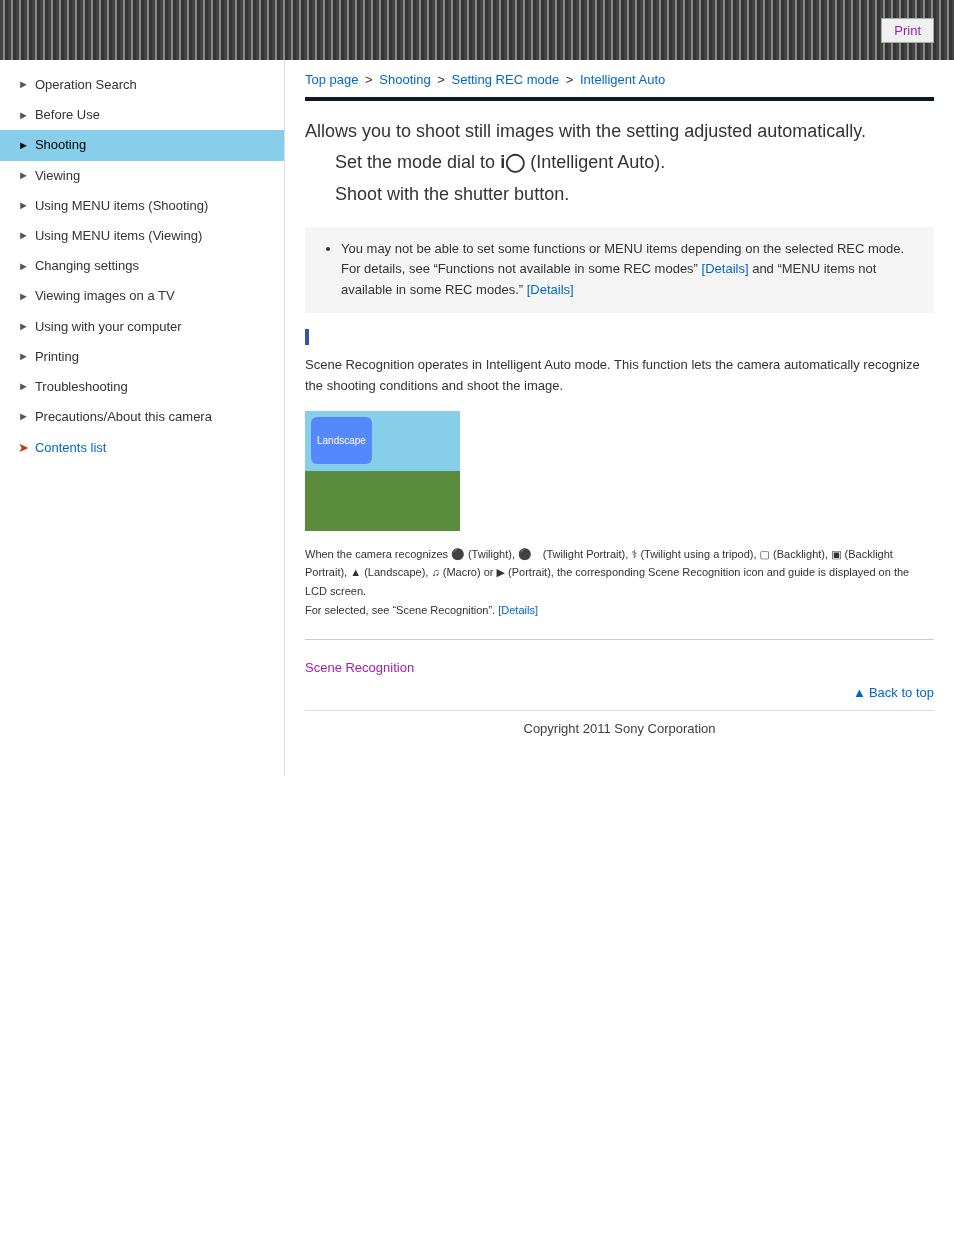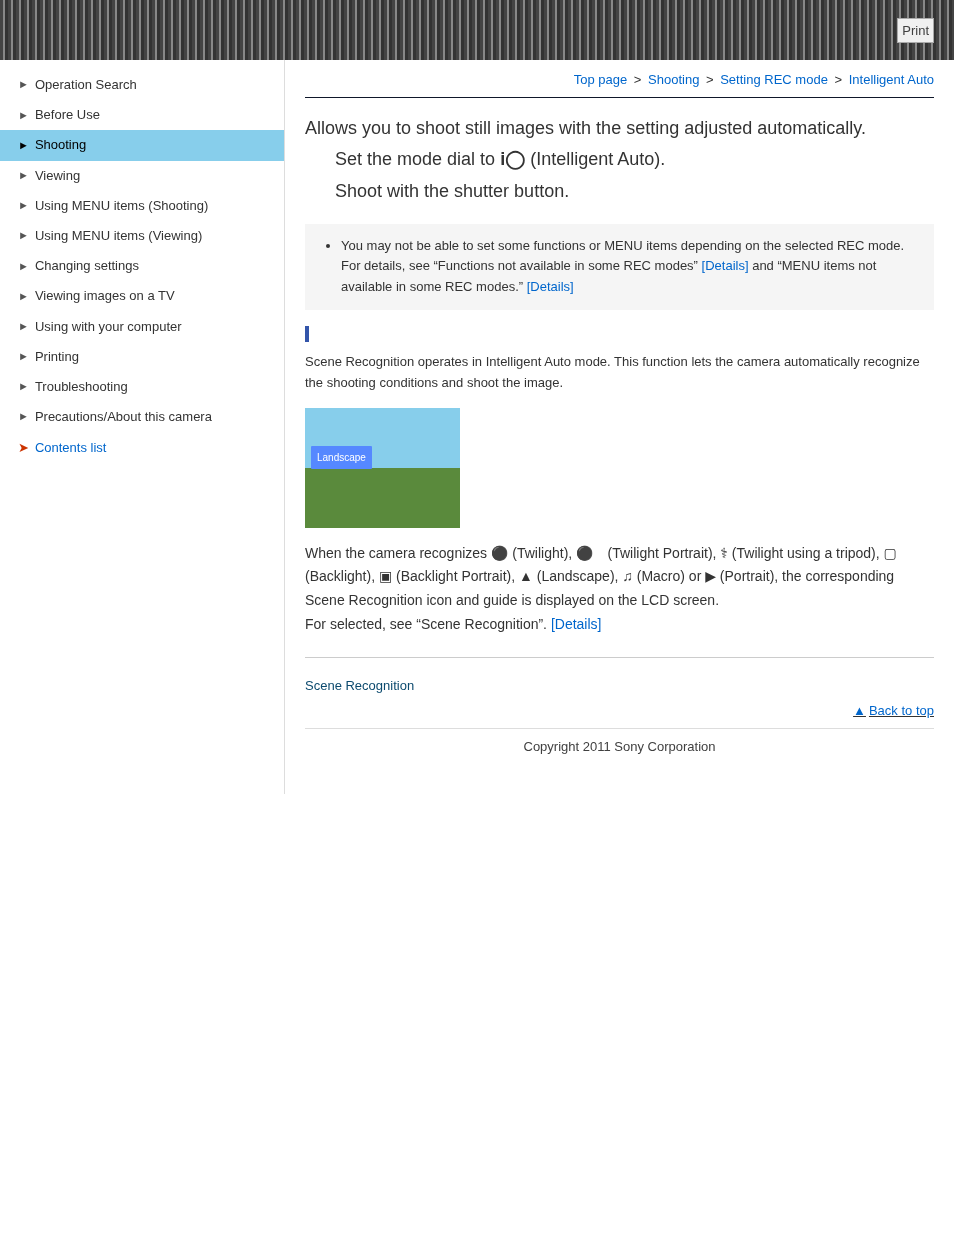--- a/index.html
+++ b/index.html
@@ -16,24 +16,24 @@
       height: 60px;
       position: relative;
       display: flex;
       align-items: center;
       justify-content: flex-end;
       padding-right: 20px;
     }
     .print-button {
       background: #f0f0f0;
       border: 1px solid #aaa;
-      padding: 4px 4px;
+      padding: 4px 12px;
       font-size: 13px;
       cursor: pointer;
-      color: #404040;
+      color: #a21caf;
     }
 
     .main-layout {
       display: flex;
       width: 954px;
     }
 
     
     .sidebar {
       width: 285px;
@@ -80,23 +80,22 @@
     
     .content {
       flex: 1;
       padding: 0 20px 20px 20px;
     }
 
     
     .breadcrumb {
       padding: 12px 0 10px 0;
       font-size: 13px;
-      border-bottom: 1px solid #0f172a;
+      border-bottom: 4px solid #0f172a;
       margin-bottom: 16px;
-      text-align: right;
     }
     .breadcrumb a {
       color: #0066cc;
       text-decoration: none;
     }
     .breadcrumb span {
       color: #333;
       margin: 0 3px;
     }
 
@@ -160,28 +159,27 @@
       background: linear-gradient(180deg, #87CEEB 0%, #87CEEB 50%, #5a8a3c 50%, #5a8a3c 100%);
       position: relative;
     }
     .camera-image .img-overlay {
       position: absolute;
       top: 6px;
       left: 6px;
       background: #5588ff;
       color: #fff;
       font-size: 10px;
-      padding: 6px 6px;
-      border-radius: 1px;
-      margin-top: 32px;
+      padding: 18px 6px;
+      border-radius: 6px;
     }
 
     
     .scene-details {
-      font-size: 14px;
+      font-size: 11px;
       line-height: 1.7;
       margin-bottom: 10px;
     }
     .scene-details a {
       color: #0066cc;
       text-decoration: none;
     }
 
     
     hr {
@@ -199,21 +197,20 @@
       color: #0066cc;
       text-decoration: none;
     }
 
     
     .back-to-top-row {
       display: flex;
       justify-content: flex-end;
       align-items: center;
       margin-bottom: 10px;
-      text-decoration: underline;
     }
     .back-to-top {
       color: #0066cc;
       font-size: 13px;
       text-decoration: none;
       cursor: pointer;
     }
     .back-to-top .triangle {
       color: #0066cc;
       margin-right: 3px;
@@ -348,21 +345,21 @@
       <span> ▣ </span>(Backlight Portrait),
       <span> ▲ </span>(Landscape),
       <span> ♫ </span>(Macro) or
       <span> ▶ </span>(Portrait), the corresponding Scene Recognition icon and guide is displayed on the LCD screen.<br>
       <span>For selected, see “Scene Recognition”. </span><a style="color: rgb(0, 102, 204); text-decoration: none; cursor: pointer;">[Details]</a>
     </p>
 
     <hr>
 
     <div class="related-links">
-      <a style="color: #0c4a6e; text-decoration: none; cursor: pointer;">Scene Recognition</a>
+      <a style="color: #a21caf; text-decoration: none; cursor: pointer;">Scene Recognition</a>
     </div>
 
     <div class="back-to-top-row">
       <a class="back-to-top" style="color: rgb(0, 102, 204); text-decoration: none; cursor: pointer;">
         <span class="triangle">▲</span><span>Back to top</span>
       </a>
     </div>
 
     <div class="footer">
       <span>Copyright 2011 Sony Corporation</span>

